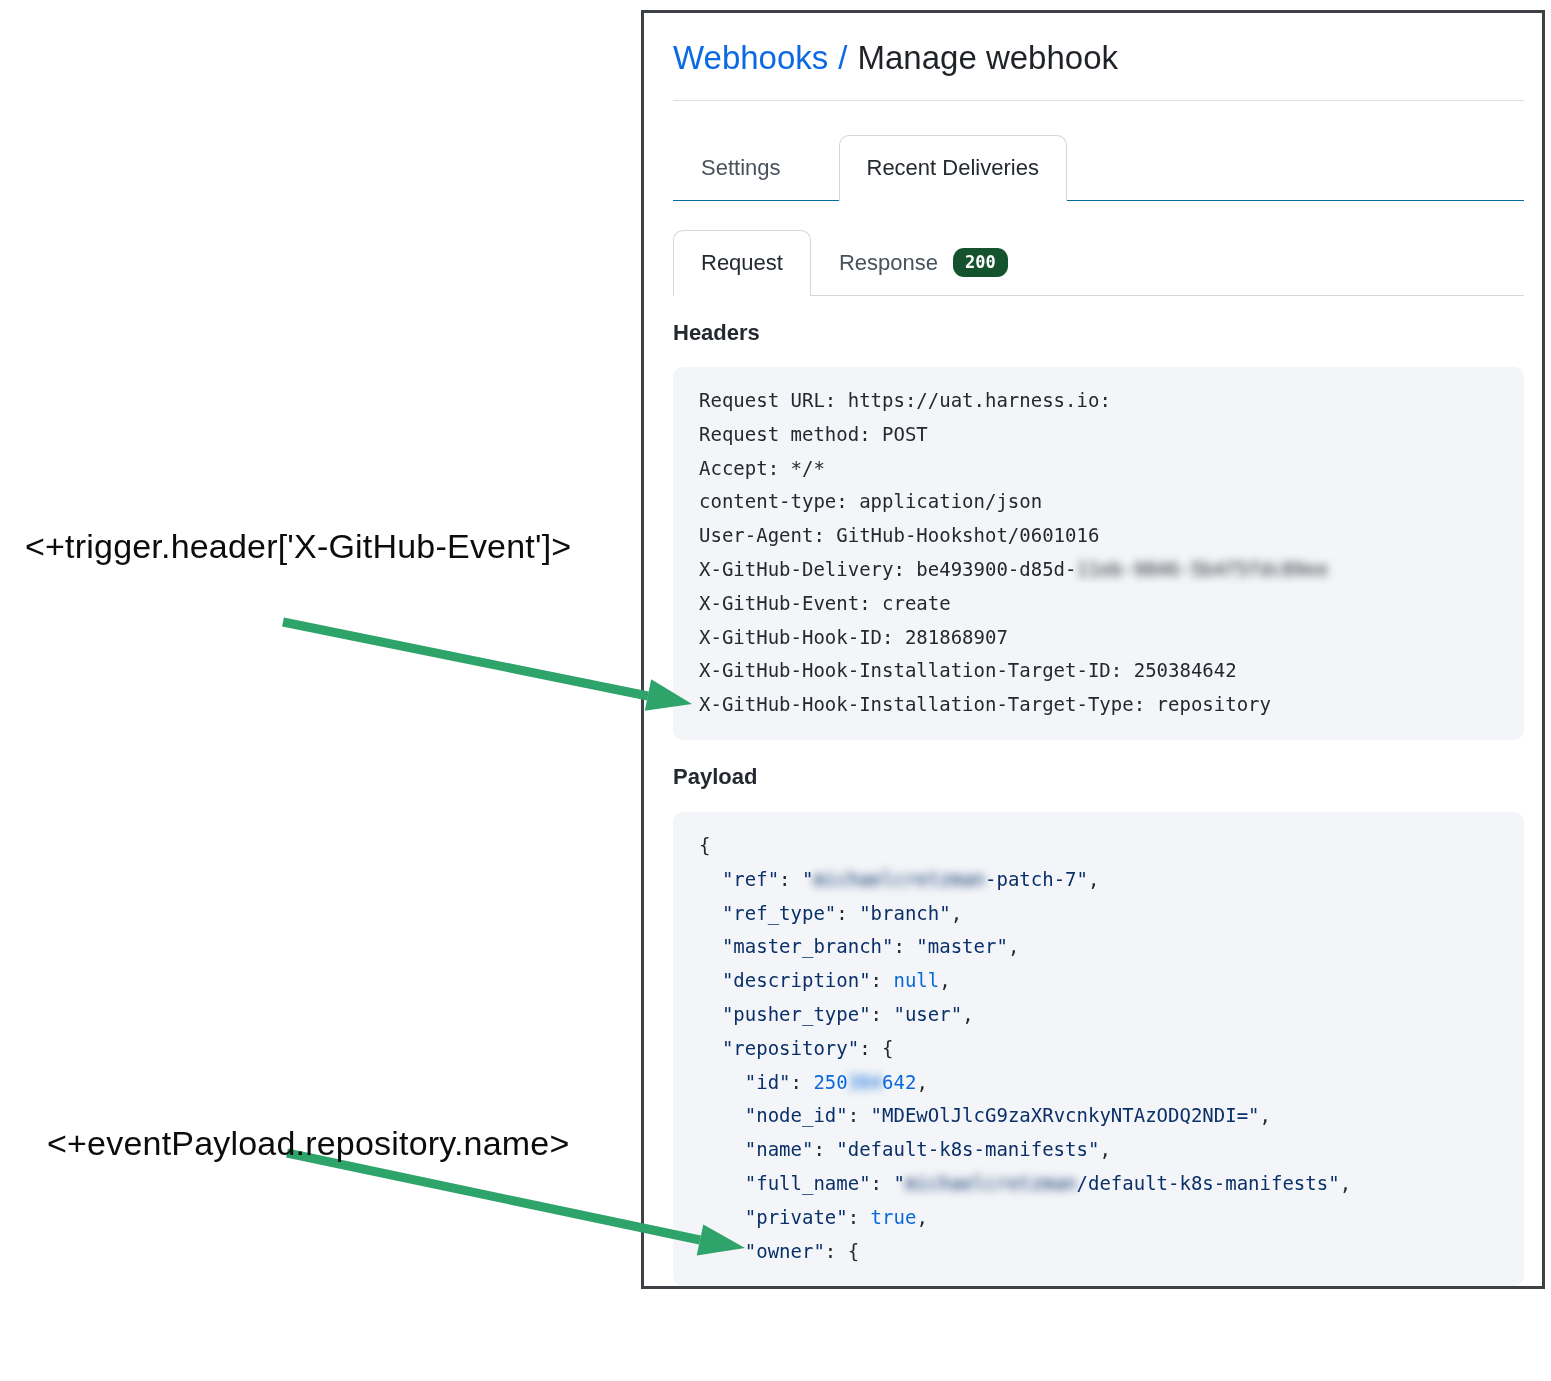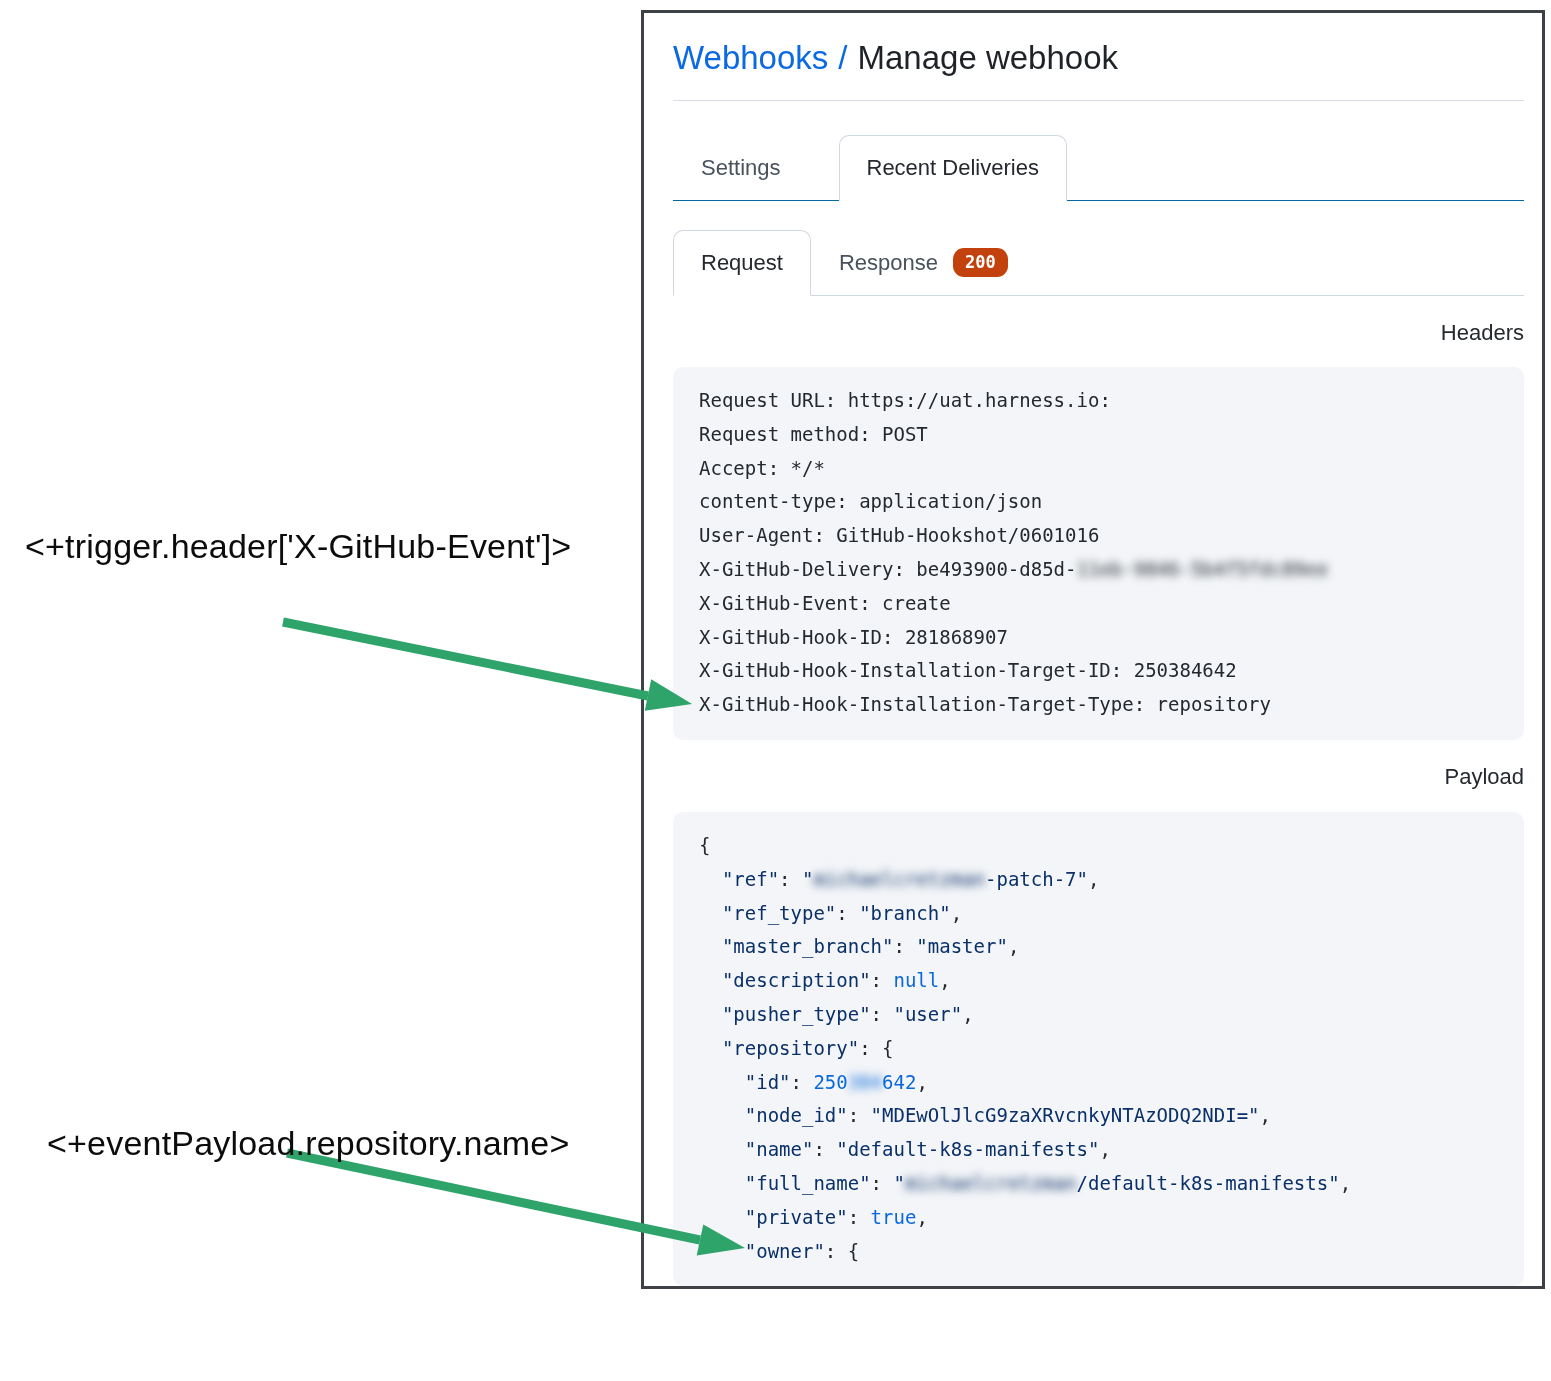--- a/index.html
+++ b/index.html
@@ -32,38 +32,38 @@
     display:flex;align-items:center;padding:0 28px;font-size:22px;color:#49525c;cursor:pointer;
   }
   .tab-active{
     display:flex;align-items:center;padding:0 27px;font-size:22px;color:#24292f;cursor:pointer;
     background:#ffffff;border:1px solid #d0d7de;border-bottom:1px solid #ffffff;
     margin-bottom:-1px;border-radius:10px 10px 0 0;
   }
   #tab-recent{margin-left:30px;}
   #tab-response{gap:15px;}
   .badge{
-    background:#c2410c;color:#ffffff;border-radius:11px;
+    background:#14532d;color:#ffffff;border-radius:11px;
     font-family:"DejaVu Sans Mono","Liberation Mono",monospace;
     font-size:17px;font-weight:700;padding:6px 12px;line-height:1;
   }
   
   .delivery-row{display:flex;align-items:center;margin-top:46px;height:48px;gap:14px;}
   .check-icon{width:27px;height:27px;flex:none;}
   .guid-pill{
     display:flex;align-items:center;gap:21px;height:48px;padding:0 26px;
     background:#ddeffd;border-radius:10px;cursor:pointer;
   }
   .pkg-icon{width:27px;height:27px;flex:none;}
   .guid{
     font-family:"DejaVu Sans Mono","Liberation Mono",monospace;
     font-size:20px;font-weight:600;color:#39424e;letter-spacing:-0.6px;
   }
   
-  .sec-head{margin:24px 0 0 0;font-size:22px;font-weight:400;color:#24292f;text-align:right;}
+  .sec-head{margin:24px 0 0 0;font-size:22px;font-weight:700;color:#24292f;}
   .codebox{
     margin-top:21px;background:#f3f5f8;border-radius:10px;
     padding:17px 10px 18px 26px;
     font-family:"DejaVu Sans Mono","Liberation Mono",monospace;
     font-size:19px;line-height:33.8px;color:#24292f;white-space:pre;
   }
   #payload-box{margin-top:22px;}
   .hk{font-weight:400;}
   .c-s{color:#0a3069;}
   .c-k{color:#0a69da;}

